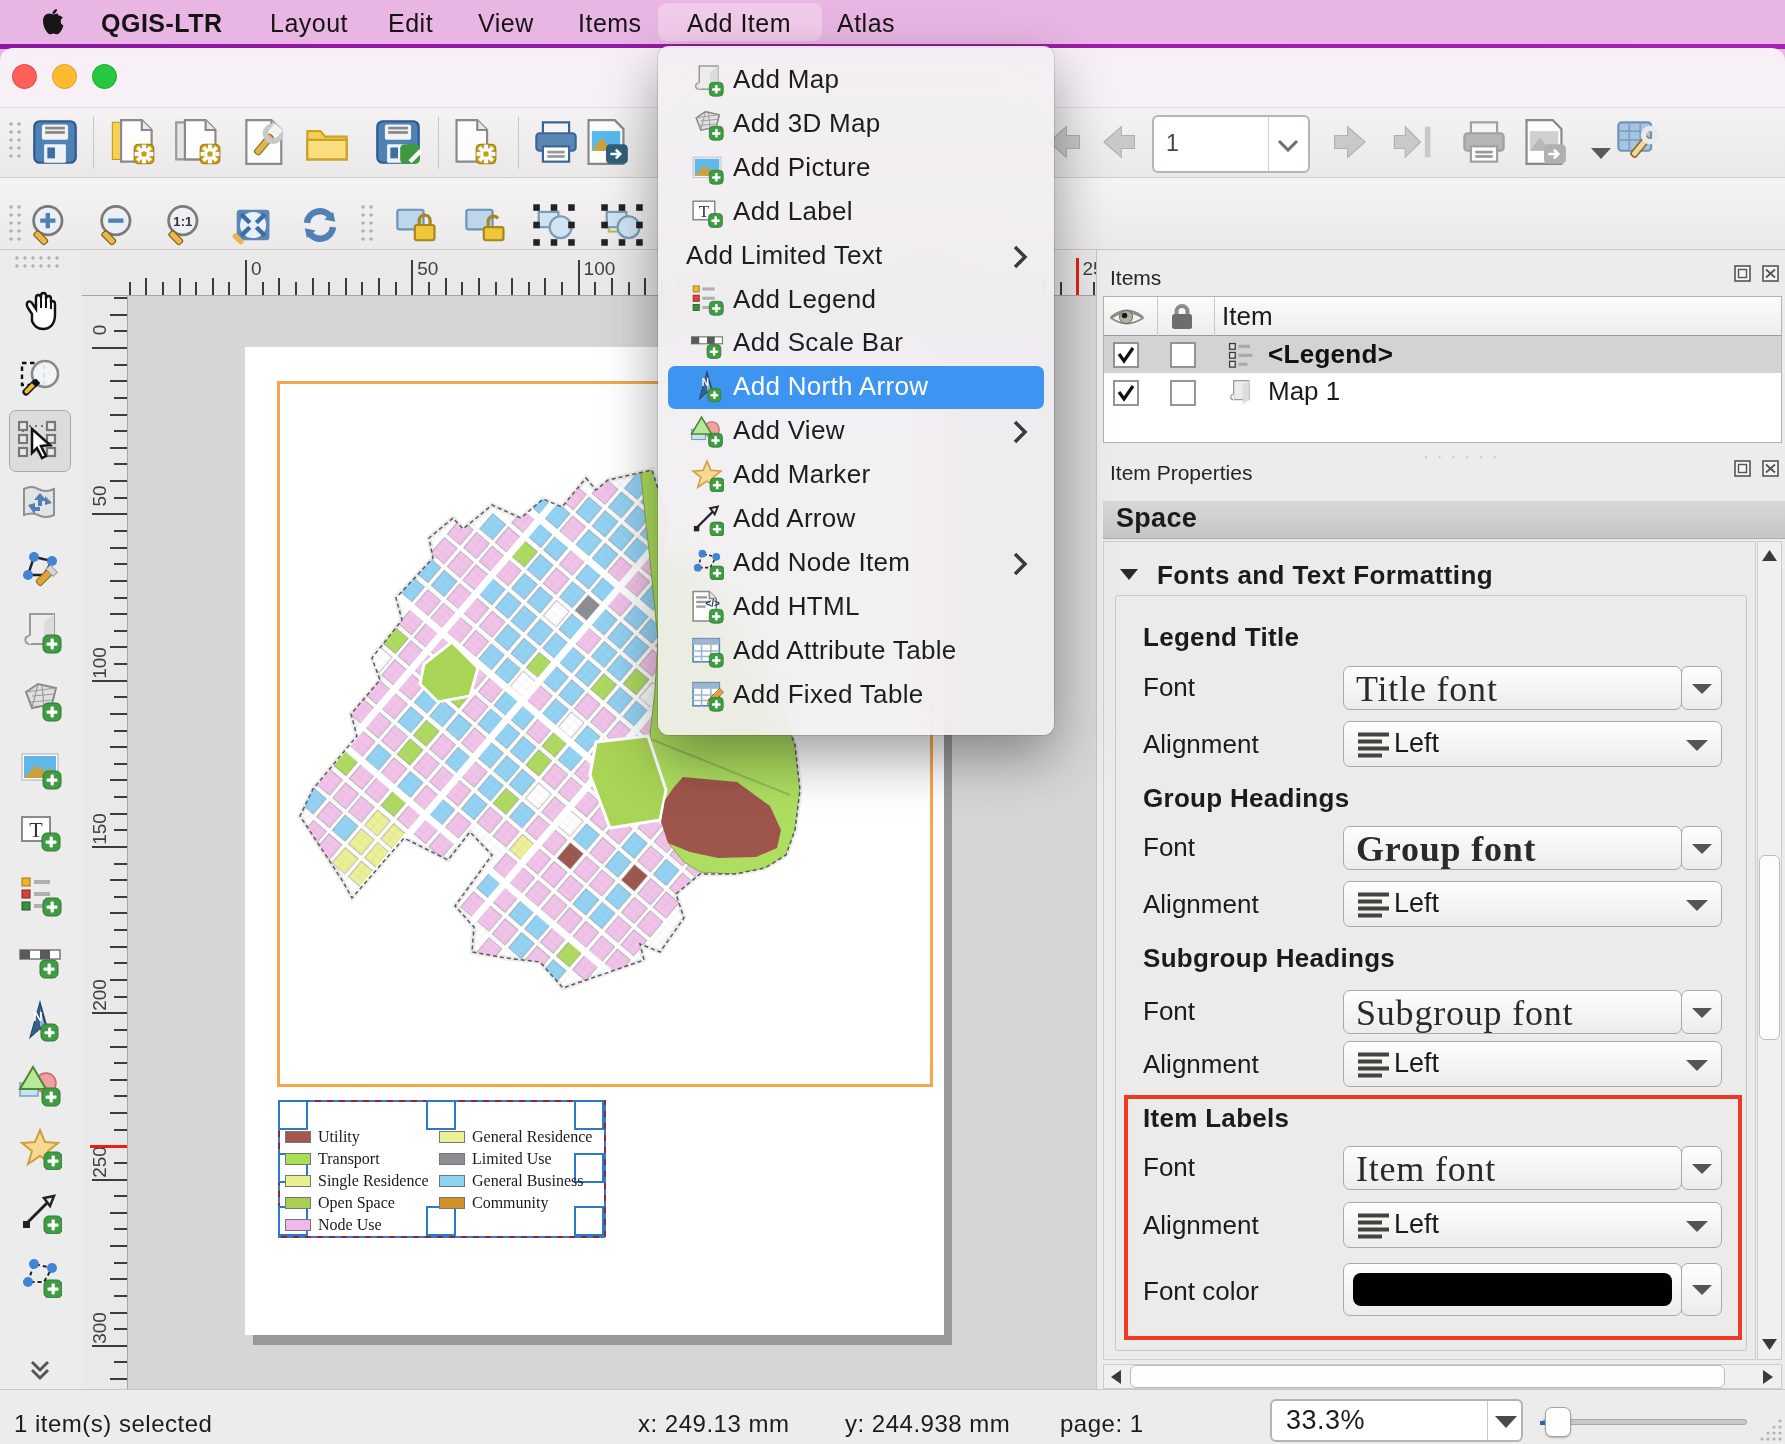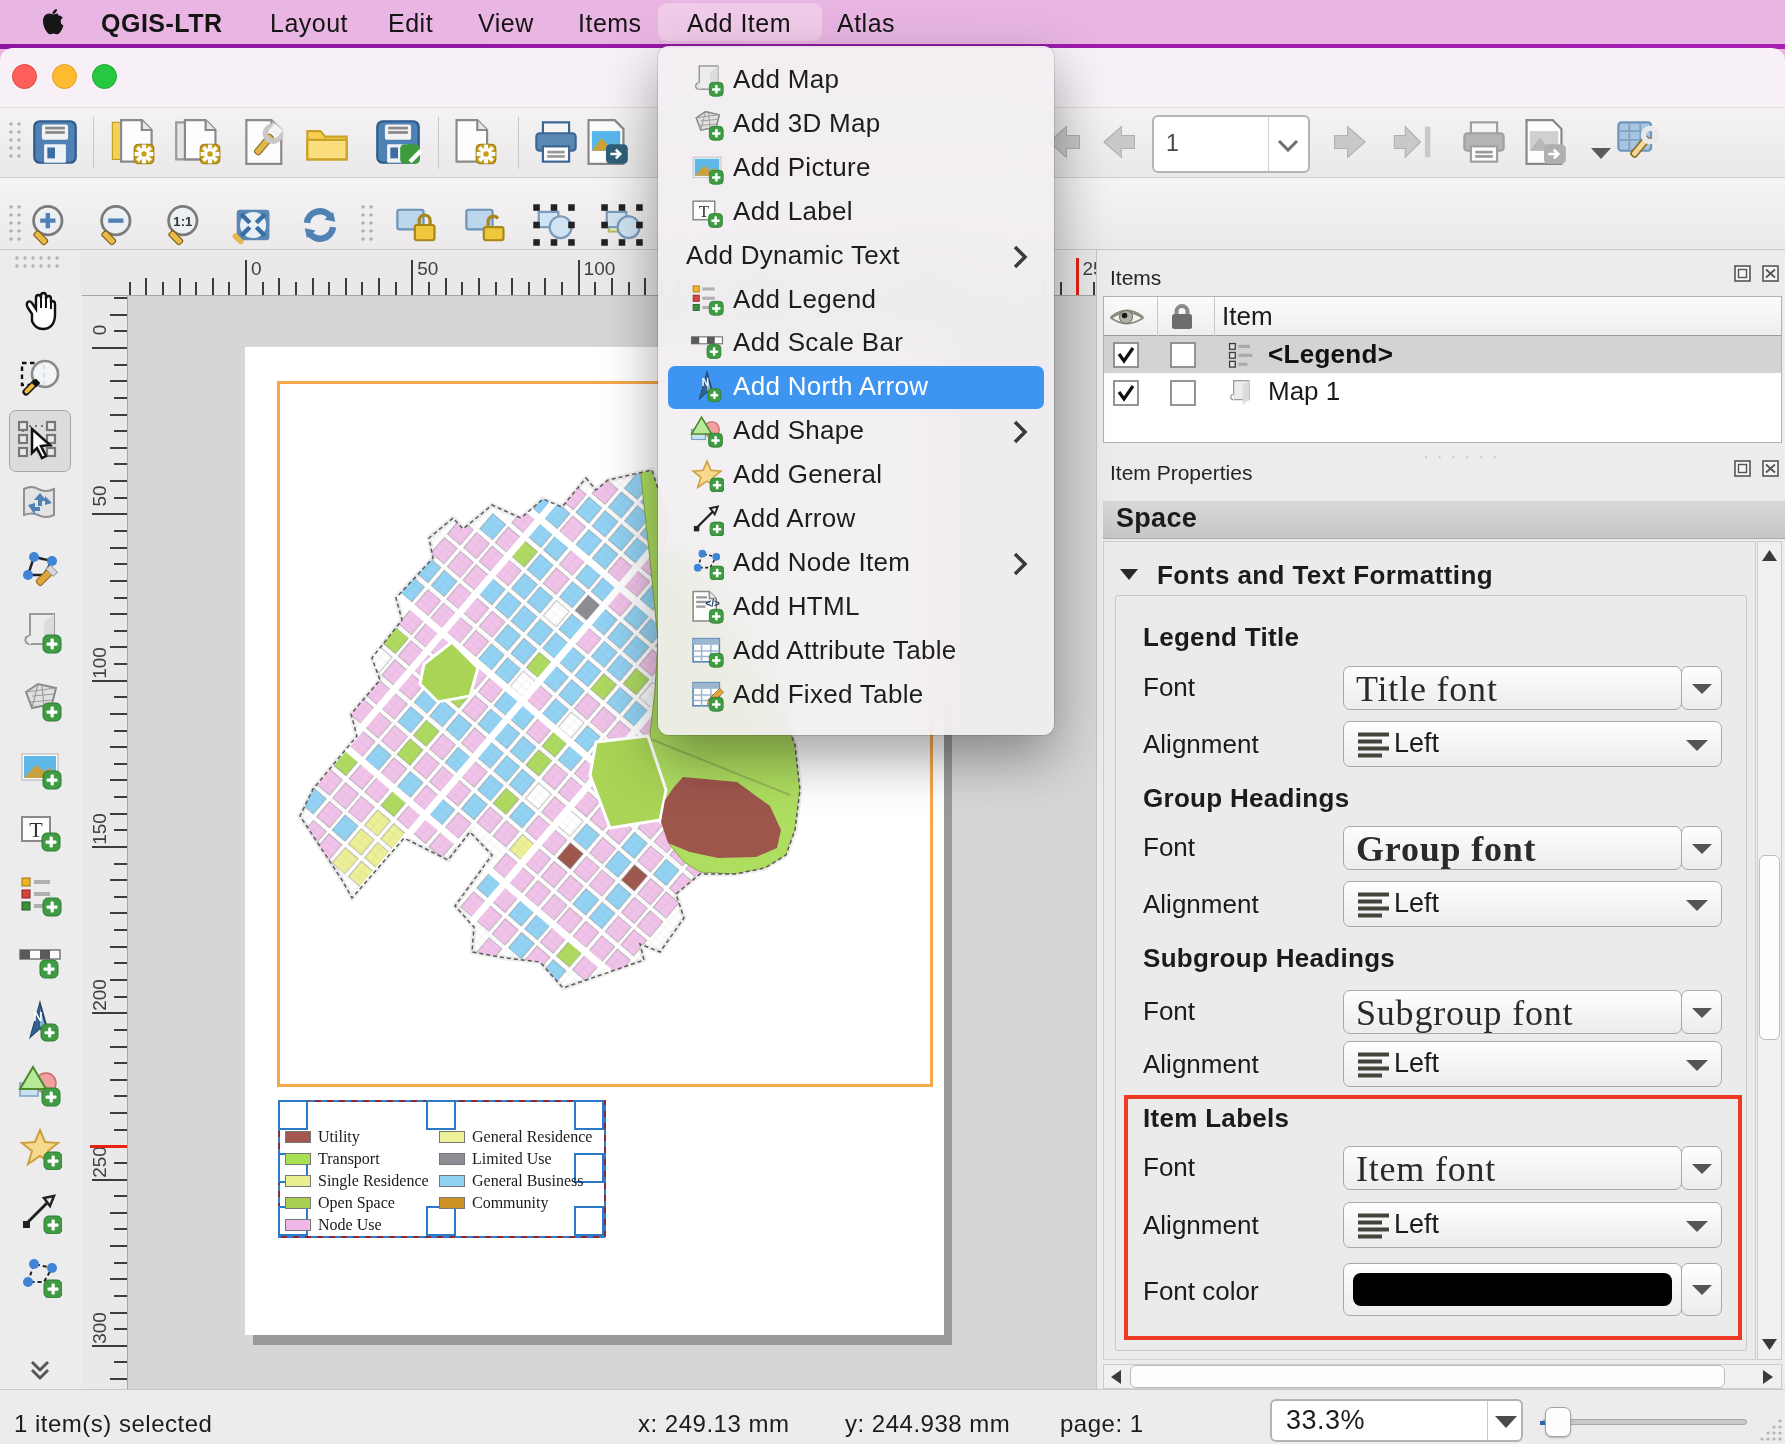--- a/index.html
+++ b/index.html
@@ -1154,21 +1154,21 @@
   </svg>
 <div class="abs" style="left:733px;top:152px;font-size:26px;letter-spacing:0.3px;color:#1d1d1f;">Add Picture</div>
 <svg class="abs" style="left:690px;top:195px" width="34" height="34" viewBox="0 0 44 44">
     <rect x="4" y="8" width="28" height="24" fill="#fdfdfd" stroke="#8a8a8a" stroke-width="2"></rect>
     <text x="18" y="28" font-size="22" font-family="Liberation Serif" text-anchor="middle" fill="#333">T</text>
     <rect x="24" y="24" width="18" height="18" rx="5" fill="#3f9c43" stroke="#2e7d32"></rect>
     <rect x="31.56" y="27.5" width="3.2399999999999998" height="11" fill="#fff" rx="1"></rect>
     <rect x="27.5" y="31.56" width="11" height="3.2399999999999998" fill="#fff" rx="1"></rect>
   </svg>
 <div class="abs" style="left:733px;top:196px;font-size:26px;letter-spacing:0.3px;color:#1d1d1f;">Add Label</div>
-<div class="abs" style="left:686px;top:240px;font-size:26px;letter-spacing:0.3px;color:#1d1d1f;">Add Dynamic Text</div>
+<div class="abs" style="left:686px;top:240px;font-size:26px;letter-spacing:0.3px;color:#1d1d1f;">Add Limited Text</div>
 <svg class="abs" style="left:1012px;top:244px" width="16" height="26">
     <path d="M3 3 L13 13 L3 23" stroke="#3a3a3c" stroke-width="3.5" fill="none"></path>
   </svg>
 <svg class="abs" style="left:690px;top:282px" width="34" height="34" viewBox="0 0 44 44">
     <rect x="4" y="5" width="8" height="8" fill="#f0b429" stroke="#9a7310"></rect>
     <rect x="16" y="7" width="16" height="4" fill="#b0b0b0"></rect>
     <rect x="4" y="17" width="8" height="8" fill="#d64541" stroke="#8a1f1c"></rect>
     <rect x="16" y="19" width="16" height="4" fill="#b0b0b0"></rect>
     <rect x="4" y="29" width="8" height="8" fill="#3e8e41" stroke="#1f5a22"></rect>
     <rect x="16" y="31" width="16" height="4" fill="#b0b0b0"></rect>
@@ -1196,31 +1196,31 @@
   </svg>
 <div class="abs" style="left:733px;top:371px;font-size:26px;letter-spacing:0.3px;color:#ffffff;">Add North Arrow</div>
 <svg class="abs" style="left:690px;top:414px" width="34" height="34" viewBox="0 0 44 44">
     <circle cx="28" cy="20" r="10" fill="#f0a0a0" stroke="#c96a6a" stroke-width="1.5"></circle>
     <rect x="2" y="20" width="18" height="13" fill="#c8e4f2" stroke="#7aa2c0" stroke-width="1.5"></rect>
     <path d="M15 4 L28 26 L2 26 Z" fill="#b8e89a" stroke="#4a8a2a" stroke-width="2"></path>
     <rect x="24" y="25" width="18" height="18" rx="5" fill="#3f9c43" stroke="#2e7d32"></rect>
     <rect x="31.56" y="28.5" width="3.2399999999999998" height="11" fill="#fff" rx="1"></rect>
     <rect x="27.5" y="32.56" width="11" height="3.2399999999999998" fill="#fff" rx="1"></rect>
   </svg>
-<div class="abs" style="left:733px;top:415px;font-size:26px;letter-spacing:0.3px;color:#1d1d1f;">Add Shape</div>
+<div class="abs" style="left:733px;top:415px;font-size:26px;letter-spacing:0.3px;color:#1d1d1f;">Add View</div>
 <svg class="abs" style="left:1012px;top:419px" width="16" height="26">
     <path d="M3 3 L13 13 L3 23" stroke="#3a3a3c" stroke-width="3.5" fill="none"></path>
   </svg>
 <svg class="abs" style="left:690px;top:458px" width="34" height="34" viewBox="0 0 44 44">
     <path d="M22 4 L27 16 L40 17 L30 25 L34 38 L22 30 L10 38 L14 25 L4 17 L17 16 Z" fill="#f6d98e" stroke="#cc9f3f" stroke-width="2"></path>
     <rect x="26" y="26" width="18" height="18" rx="5" fill="#3f9c43" stroke="#2e7d32"></rect>
     <rect x="33.56" y="29.5" width="3.2399999999999998" height="11" fill="#fff" rx="1"></rect>
     <rect x="29.5" y="33.56" width="11" height="3.2399999999999998" fill="#fff" rx="1"></rect>
   </svg>
-<div class="abs" style="left:733px;top:459px;font-size:26px;letter-spacing:0.3px;color:#1d1d1f;">Add General</div>
+<div class="abs" style="left:733px;top:459px;font-size:26px;letter-spacing:0.3px;color:#1d1d1f;">Add Marker</div>
 <svg class="abs" style="left:690px;top:502px" width="34" height="34" viewBox="0 0 44 44">
     <path d="M8 34 L30 12" stroke="#222" stroke-width="3"></path>
     <path d="M26 8 L36 6 L32 16 Z" fill="none" stroke="#222" stroke-width="2.5"></path>
     <rect x="5" y="31" width="7" height="7" fill="#222"></rect>
     <rect x="26" y="26" width="18" height="18" rx="5" fill="#3f9c43" stroke="#2e7d32"></rect>
     <rect x="33.56" y="29.5" width="3.2399999999999998" height="11" fill="#fff" rx="1"></rect>
     <rect x="29.5" y="33.56" width="11" height="3.2399999999999998" fill="#fff" rx="1"></rect>
   </svg>
 <div class="abs" style="left:733px;top:503px;font-size:26px;letter-spacing:0.3px;color:#1d1d1f;">Add Arrow</div>
 <svg class="abs" style="left:690px;top:546px" width="34" height="34" viewBox="0 0 44 44">

